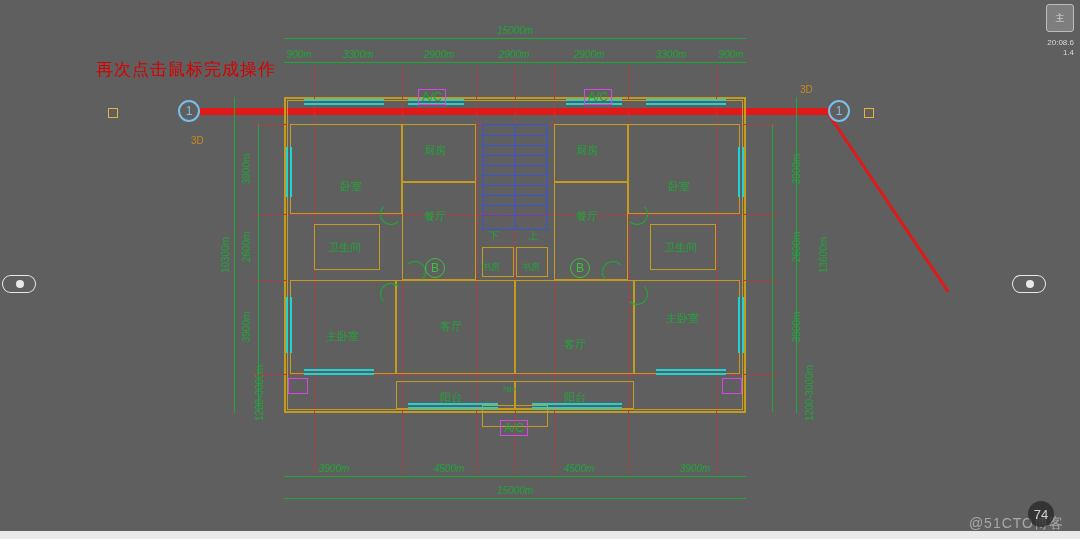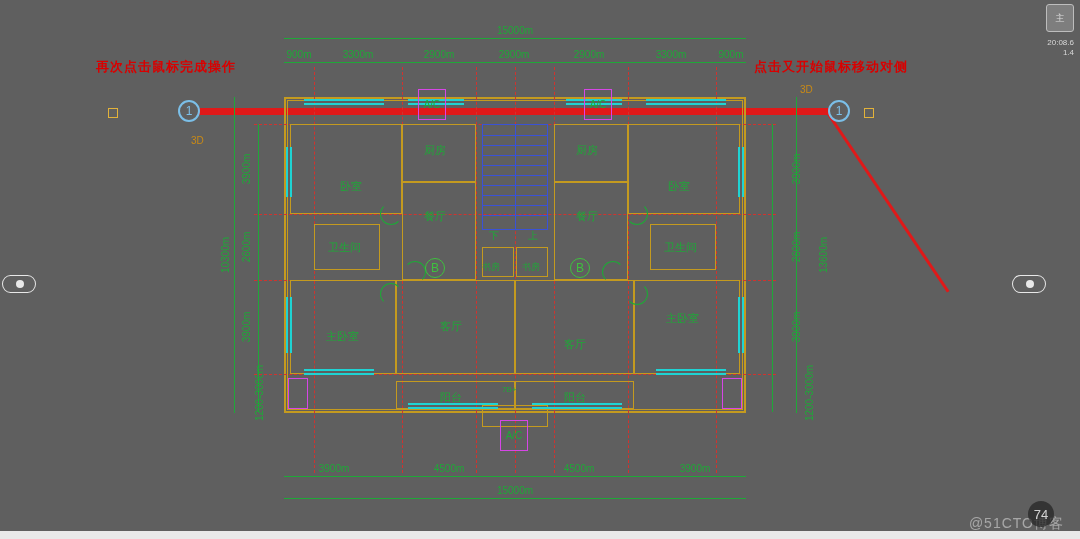--- a/index.html
+++ b/index.html
@@ -5,21 +5,21 @@
   * { box-sizing: border-box; margin: 0; padding: 0; }
   html, body { width: 1080px; height: 539px; overflow: hidden; font-family: "Microsoft YaHei", sans-serif; }
   body { background: #5a5a5a; position: relative; }
 
   .canvas {
     position: absolute; inset: 0;
     background: #5f5f5f;
   }
 
   
-  .anno { position: absolute; color: #d90000; font-size: 13px; font-weight: 700; letter-spacing: 1px; }
+  .anno { position: absolute; color: #d90000; font-size: 17px; font-weight: 400; letter-spacing: 1px; }
   .anno-left { left: 96px; top: 58px; }
   .anno-right { left: 754px; top: 58px; }
 
   
   .bubble {
     position: absolute; width: 22px; height: 22px; border-radius: 50%;
     border: 2px solid #7bbfe8; background: #5f5f5f;
     display: flex; align-items: center; justify-content: center;
     color: #7bbfe8; font-size: 12px;
   }
@@ -51,21 +51,21 @@
   .eye { position:absolute; width:34px; height:18px; border:1.5px solid #e8e8e8; border-radius: 50%/100%; }
   .eye::after { content:""; position:absolute; left:13px; top:4px; width:8px; height:8px; background:#e8e8e8; border-radius:50%; }
   .eye-l { left:2px; top:275px; }
   .eye-r { left:1012px; top:275px; }
 
   
   .viewcube { position:absolute; right:6px; top:4px; width:28px; height:28px; border:1px solid #bdbdbd; background:#9a9a9a88; border-radius:3px; display:flex; align-items:center; justify-content:center; color:#ddd; font-size:9px; }
 
   
   .dim-h { position:absolute; border-top: 1px solid #1fa838; height:0; }
-  .dim-h span { position:absolute; left:50%; transform:translate(-50%,-14px); color:#1fa838; font-size:10px; white-space:nowrap; }
+  .dim-h span { position:absolute; left:50%; transform:translate(-50%,-14px); color:#1fa838; font-size:10px; white-space:nowrap;font-style:italic; }
   .dim-v { position:absolute; border-left: 1px solid #1fa838; width:0; }
   .dim-v span { position:absolute; top:50%; transform:translate(-28px,-50%) rotate(-90deg); color:#1fa838; font-size:10px; white-space:nowrap; }
 
   
   .plan { position:absolute; left:284px; top:97px; width:462px; height:316px; }
   .plan-outer { position:absolute; inset:0; border:2px solid #c49a1f; }
   .plan-outer2{ position:absolute; inset:3px; border:1.5px solid #c49a1f; }
 
   
   .cline-v { position:absolute; top:-30px; bottom:-60px; width:0; border-left:1px dashed #d0332f; }
@@ -76,40 +76,39 @@
   .room-label { position:absolute; color:#1fa838; font-size:11px; white-space:nowrap; text-align:center; }
 
   
   .door { position:absolute; width:22px; height:22px; border:1px solid #1fa838; border-radius:50%; border-top-color:transparent; border-right-color:transparent; }
 
   
   .win { position:absolute; background:transparent; border-top:2px solid #1fd3d3; border-bottom:2px solid #1fd3d3; height:6px; }
   .win-v { position:absolute; border-left:2px solid #1fd3d3; border-right:2px solid #1fd3d3; width:6px; }
 
   
-  .ac { position:absolute; border:1.5px solid #d646e6; width:28px; height:31px; display:flex; align-items:center; justify-content:center; color:#1fa838; font-size:10px; }
+  .ac { position:absolute; border:1.5px solid #d646e6; width:28px; height:16px; display:flex; align-items:center; justify-content:center; color:#1fa838; font-size:12px; }
 
   
   .stairs { position:absolute; border:1px solid #3a52d6; }
   .stairs .tread { position:absolute; left:0; right:0; border-top:1px solid #3a52d6; }
   .stair-lbl { position:absolute; color:#1fa838; font-size:10px; }
 
   
   .watermark { position:absolute; right:16px; bottom:6px; color:rgba(255,255,255,0.45); font-size:14px; letter-spacing:1px; }
   .pagenum { position:absolute; right:26px; bottom:12px; width:26px; height:26px; border-radius:50%; background:#222; color:#fff; font-size:13px; display:flex; align-items:center; justify-content:center; opacity:.7;}
   .tiny-stat { position:absolute; right:6px; top:38px; color:#d8d8d8; font-size:8px; text-align:right; line-height:1.2;}
   .statusbar { position:absolute; left:0; bottom:0; right:0; height:8px; background:#e9e9e9; }
 </style>
 </head>
 <body>
 
 <div class="canvas">
 
   <div class="anno anno-left">再次点击鼠标完成操作</div>
-  <div class="anno anno-right">点击又开始鼠标移动对侧</div>
 
   <div class="red-bar"></div>
   <div class="red-diag"></div>
 
   <div class="bubble bubble-l">1</div>
   <div class="bubble bubble-r">1</div>
 
   <div class="nav-box nav-box-l"></div>
   <div class="nav-box nav-box-r"></div>
 

